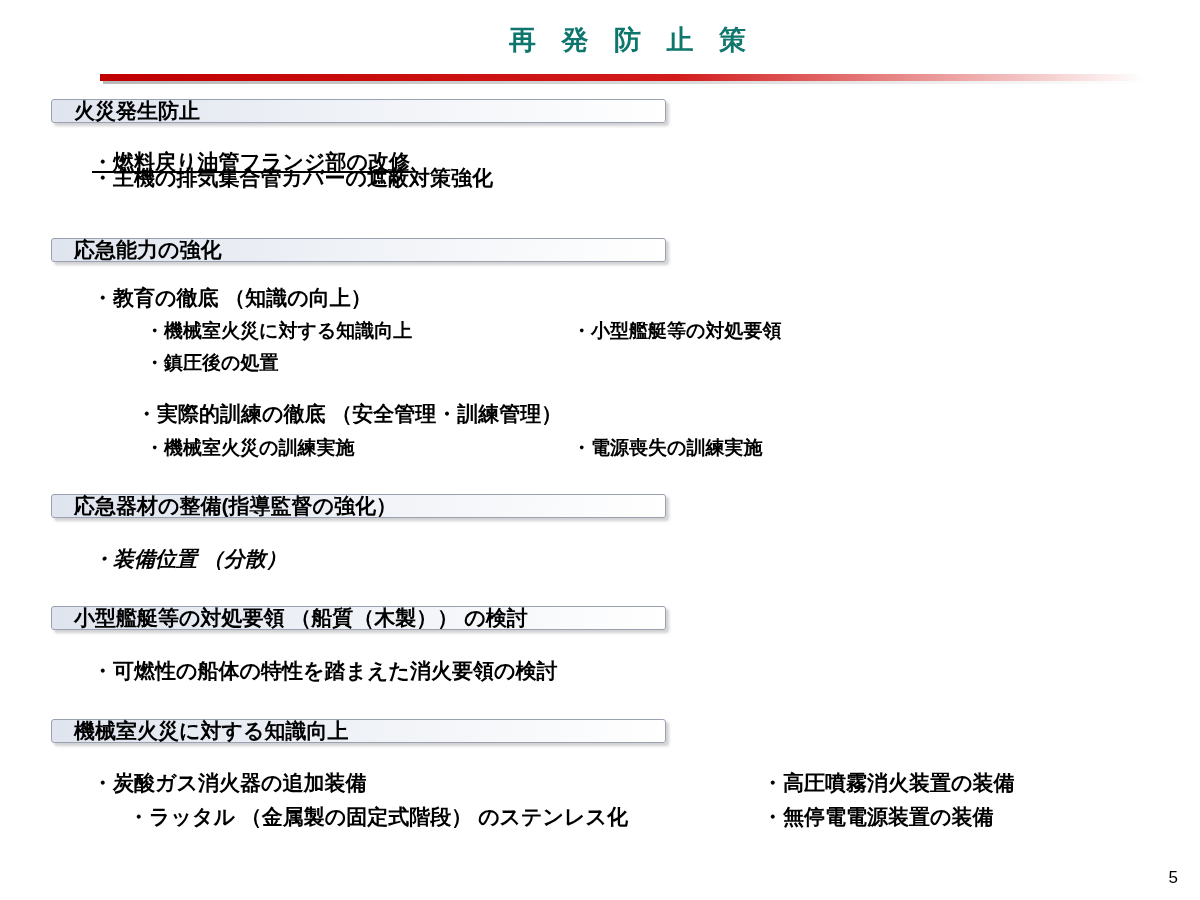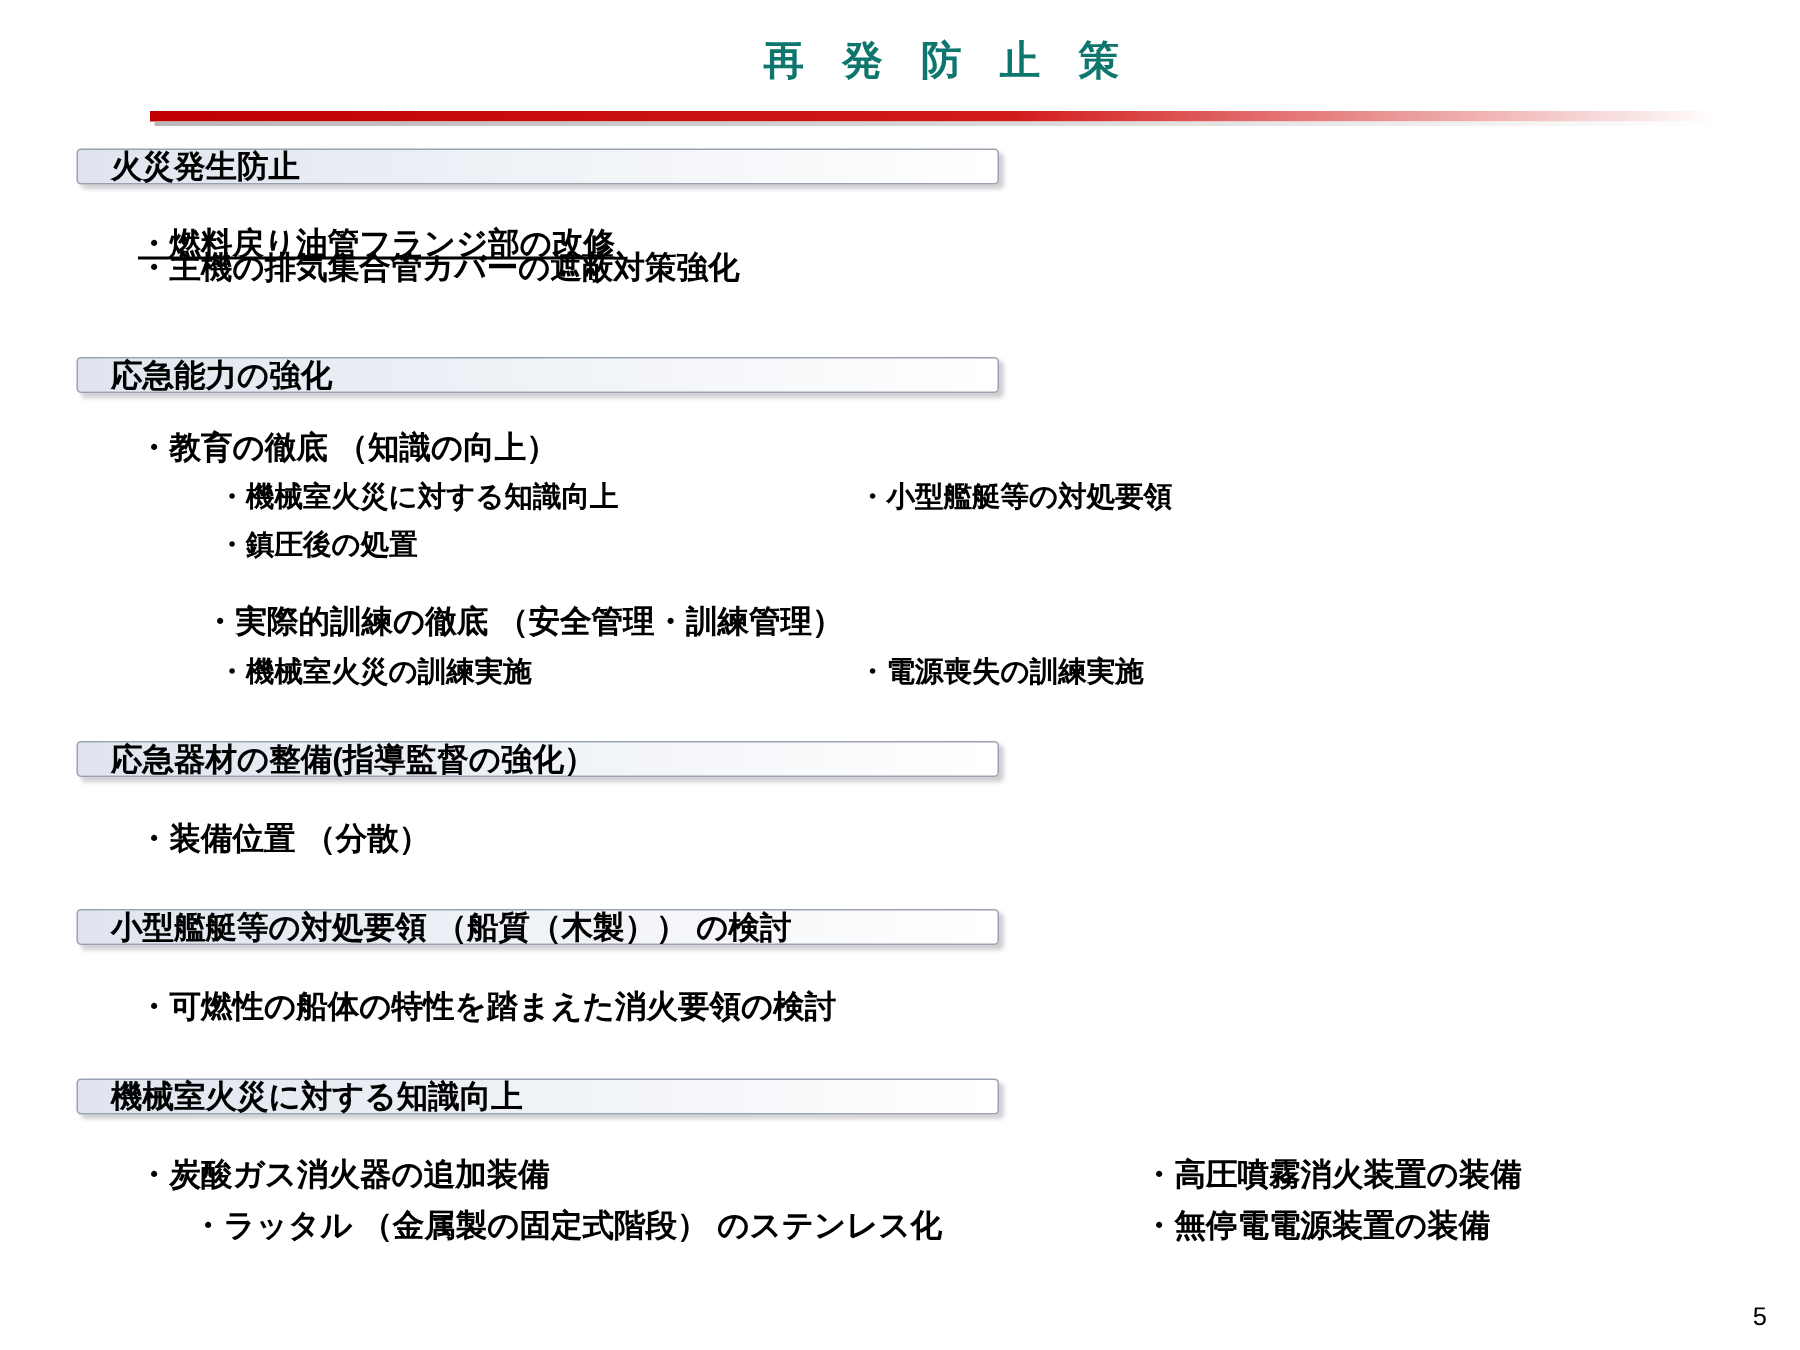--- a/index.html
+++ b/index.html
@@ -122,21 +122,21 @@
   <div class="l2" style="top:318px; left:145px;">・機械室火災に対する知識向上</div>
   <div class="l2" style="top:318px; left:572px;">・小型艦艇等の対処要領</div>
   <div class="l2" style="top:350px; left:145px;">・鎮圧後の処置</div>
   <div class="l1" style="top:400px; left:92px;margin-left:44px;">・実際的訓練の徹底 （安全管理・訓練管理）</div>
   <div class="l2" style="top:435px; left:145px;">・機械室火災の訓練実施</div>
   <div class="l2" style="top:435px; left:572px;">・電源喪失の訓練実施</div>
 
   <div class="bar" style="top:494px; width:615px;">
     <span class="bar-label">応急器材の整備(指導監督の強化）</span>
   </div>
-  <div class="l1" style="top:545px; left:92px;">・装備位置 （分散）</div>
+  <div class="l1" style="top:545px; left:92px;font-style:italic;">・装備位置 （分散）</div>
 
   <div class="bar" style="top:606px; width:615px;">
     <span class="bar-label">小型艦艇等の対処要領 （船質（木製）） の検討</span>
   </div>
   <div class="l1" style="top:657px; left:92px;">・可燃性の船体の特性を踏まえた消火要領の検討</div>
 
   <div class="bar" style="top:719px; width:615px;">
     <span class="bar-label">機械室火災に対する知識向上</span>
   </div>
   <div class="l1" style="top:769px; left:92px;">・炭酸ガス消火器の追加装備</div>

